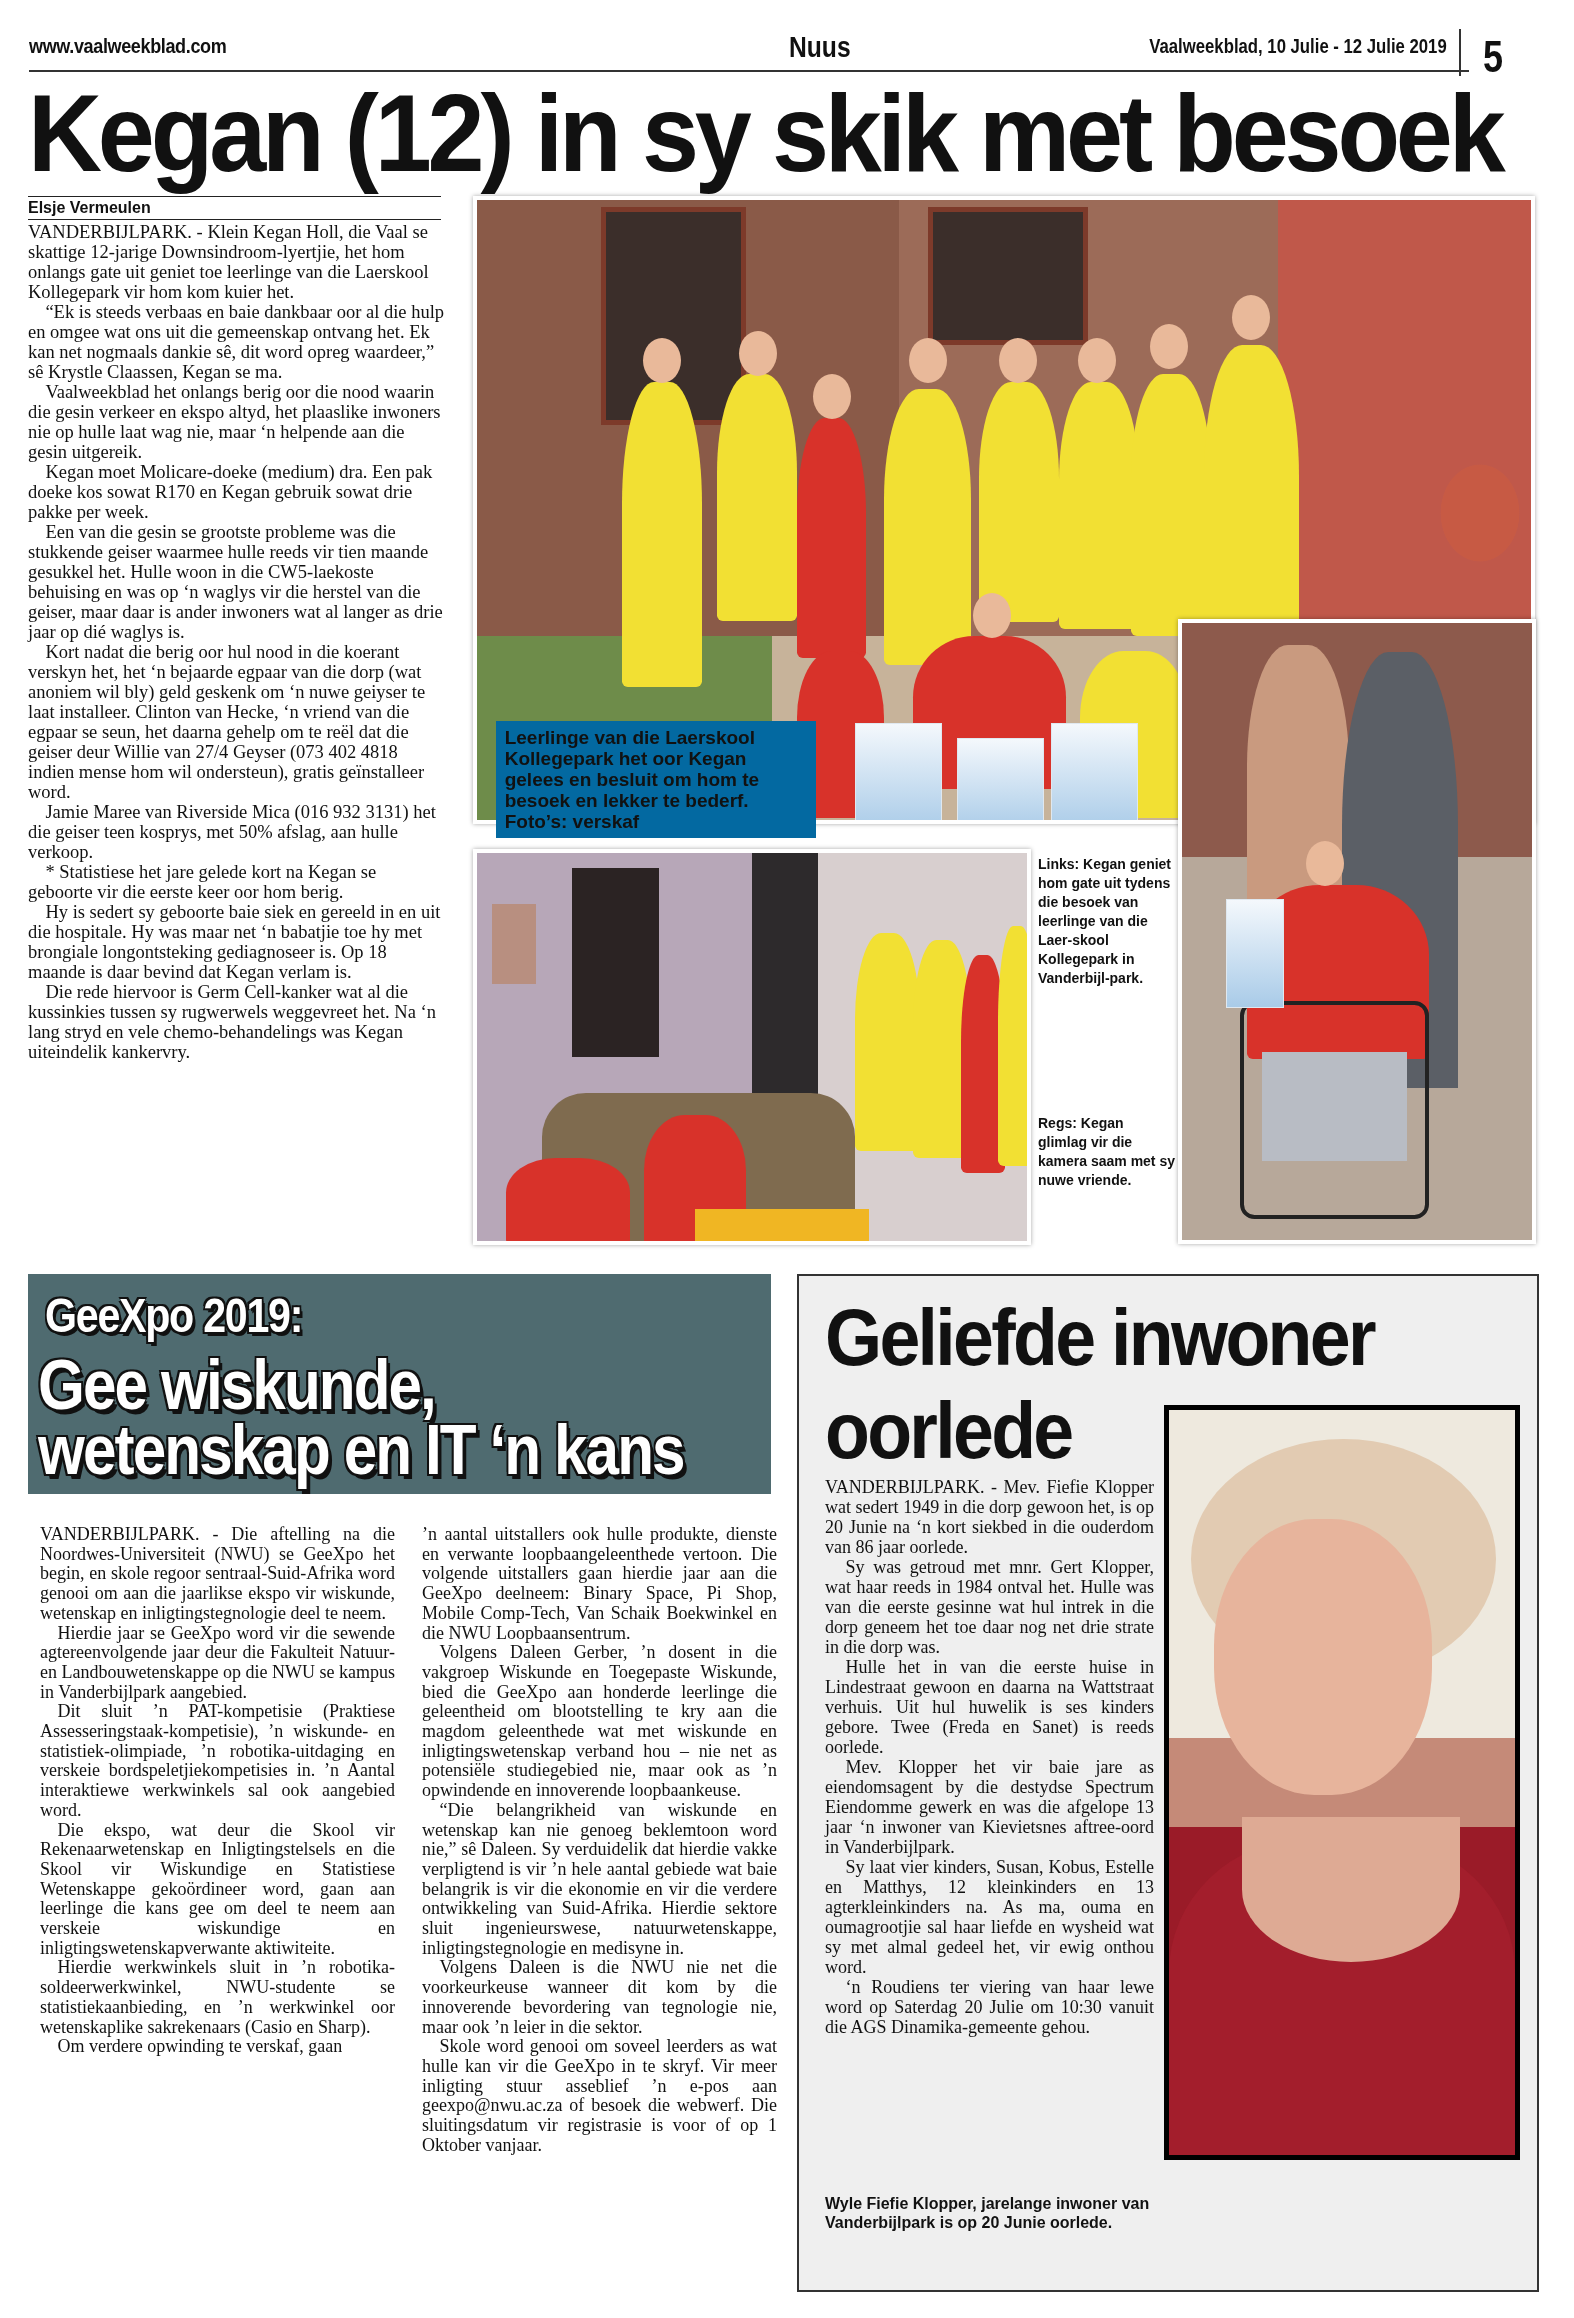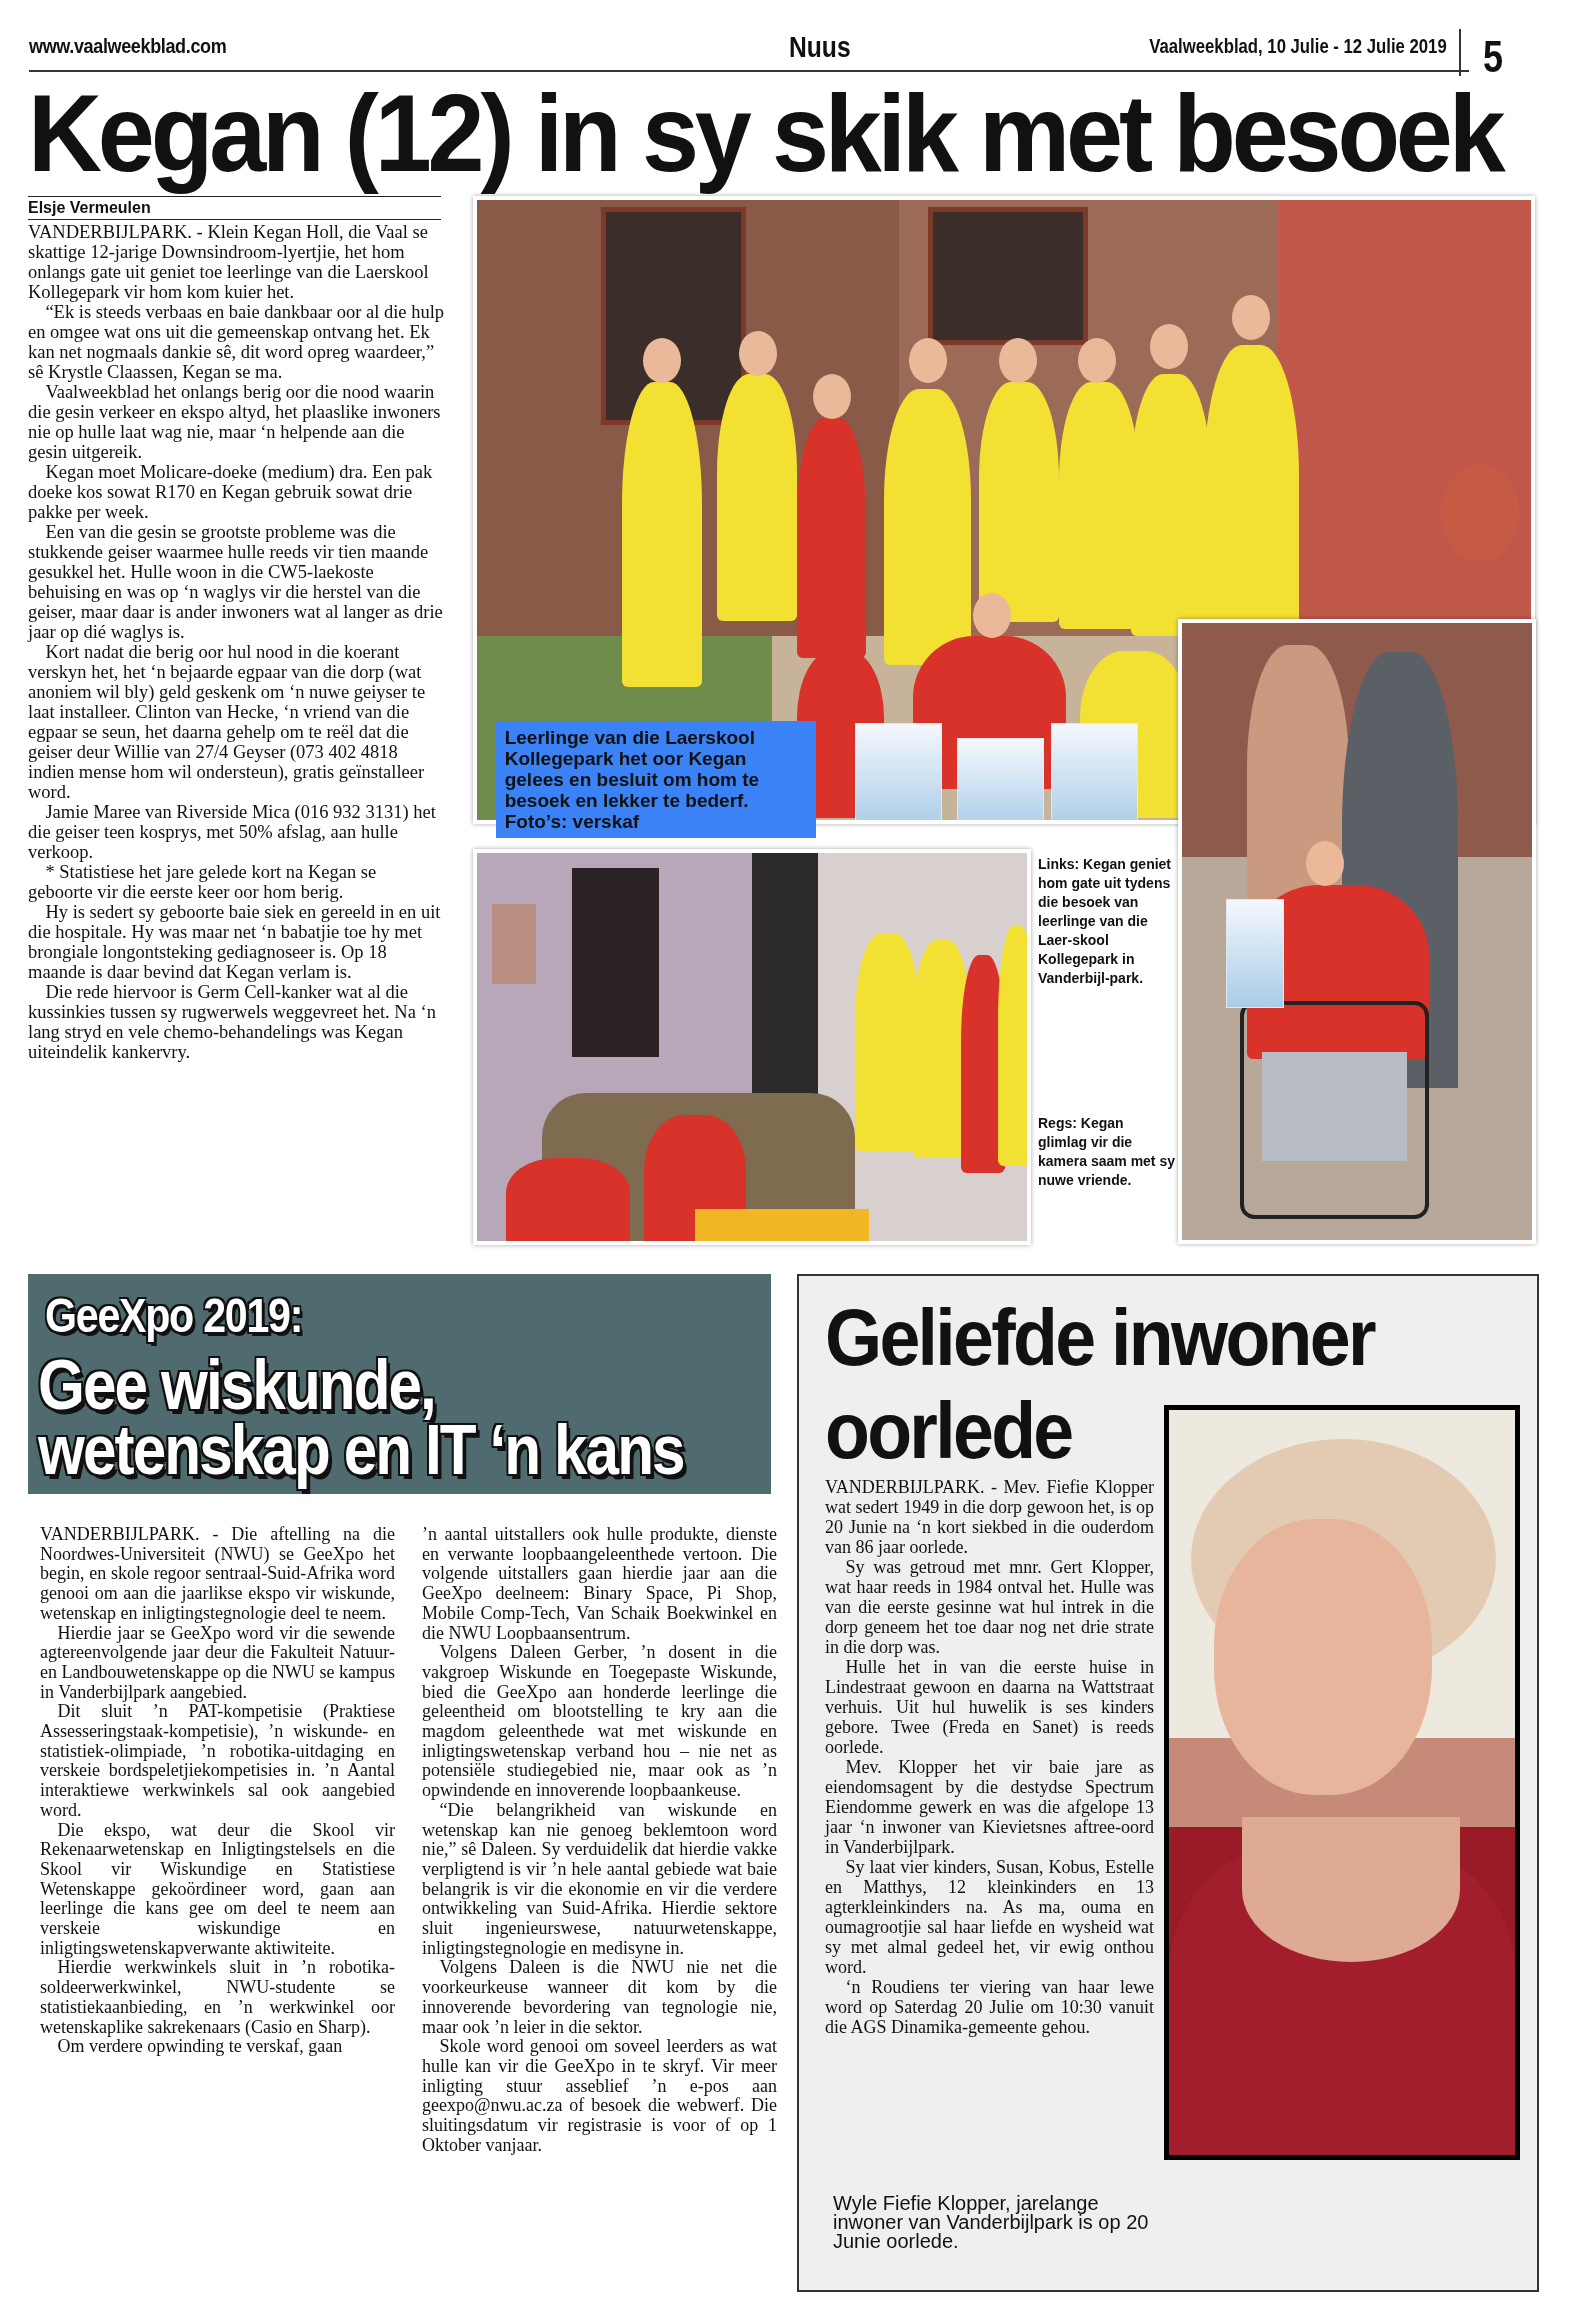--- a/index.html
+++ b/index.html
@@ -32,21 +32,21 @@
       linear-gradient(90deg, #8a5a48 0 40%, #9c6b58 40% 76%, #c0584a 76% 100%); }
   .photo-group::before { content:""; position:absolute; left:0; right:0; top:436px; bottom:0;
     background: linear-gradient(90deg, #6e8c4a 0 28%, #c7b39a 28% 100%); }
   .photo-group .window { position:absolute; background:#3b2e2a; border:5.8px solid #7d3a2a; }
   .person { position:absolute; border-radius: 40% 40% 5.8px 5.8px; }
   .person.yellow { background: #f2e033; }
   .person.red { background: #d8322a; }
   .head { position:absolute; width:38px; height:45px; border-radius:50%; background:#e9b99a; }
   .package { position:absolute; background: linear-gradient(180deg,#f4f8fc,#a9cbe8); border:1.5px solid #dfe8f0; }
 
-  .caption-box { position: absolute; background: #3b82f6; font-family: "Liberation Sans", sans-serif; font-weight: bold; color: #111; }
+  .caption-box { position: absolute; background: #0369a1; font-family: "Liberation Sans", sans-serif; font-weight: bold; color: #111; }
   .cap-group { left: 496px; top: 721px; width: 320px; padding: 5.8px 8.7px; font-size: 19px; line-height: 21px; }
 
   .photo-living { left: 473px; top: 849px; width: 558px; height: 396px;
     background: linear-gradient(90deg, #b7a7b8 0 50%, #2d2a2c 50% 62%, #d8cfcf 62% 100%); }
   .photo-wheel { left: 1178px; top: 619px; width: 358px; height: 625px;
     background: linear-gradient(180deg, #8d5a4c 0 38%, #b7a89a 38% 100%); }
 
   .side-caption { position: absolute; left: 1038px; font-family: "Liberation Sans", sans-serif; font-weight: bold; font-size: 14px; line-height: 19px; width: 138px; }
   .cap-left { top: 855px; }
   .cap-right { top: 1114px; }
@@ -67,21 +67,21 @@
   .obit-title { position: absolute; left: 26px; top: 14.5px; font-family: "Liberation Sans", sans-serif; font-weight: bold; font-size: 79px; line-height: 93px; letter-spacing: -2.9px; transform: scaleX(0.93); transform-origin: left; white-space: nowrap; }
   .obit-photo { position: absolute; left: 365px; top: 129px; width: 356px; height: 755px; border: 5.1px solid #000; overflow: hidden;
     background: linear-gradient(180deg, #eee9de 0 44%, #c58a78 44% 56%, #9a1b28 56% 100%); }
   .obit-photo .hair { position:absolute; left: 22px; top: 29px; width: 305px; height: 240px; border-radius: 50%; background: #e2cbb2; }
   .obit-photo .face { position:absolute; left: 45px; top: 109px; width: 218px; height: 276px; border-radius: 46%; background: #e7b49c; }
   .obit-photo .shirt { position:absolute; left: 0; top: 429px; width: 100%; height: 334px; border-radius: 40% 40% 0 0; background: #a31e2c; }
   .obit-photo .neckline { position:absolute; left: 73px; top: 407px; width: 218px; height: 145px; border-radius: 0 0 50% 50%; background: #deaa94; }
   .obit-body { left: 26px; top: 201px; width: 329px; font-size: 18px; line-height: 20px; text-align: justify; }
   .obit-body p { text-indent: 20.4px; }
   .obit-body p.lead { text-indent: 0; }
-  .obit-caption { position: absolute; left: 34px; top: 918px; width: 334px; font-family: "Liberation Sans", sans-serif; font-weight: normal; font-size: 20px; line-height: 19px; }
+  .obit-caption { position: absolute; left: 26px; top: 918px; width: 334px; font-family: "Liberation Sans", sans-serif; font-weight: bold; font-size: 16px; line-height: 19px; }
 </style>
 </head>
 <body>
 
 <header class="masthead">
   <span class="mh-url">www.vaalweekblad.com</span>
   <span class="mh-section">Nuus</span>
   <span class="mh-date">Vaalweekblad, 10 Julie - 12 Julie 2019</span>
 </header>
 <div class="mh-divider"></div>

